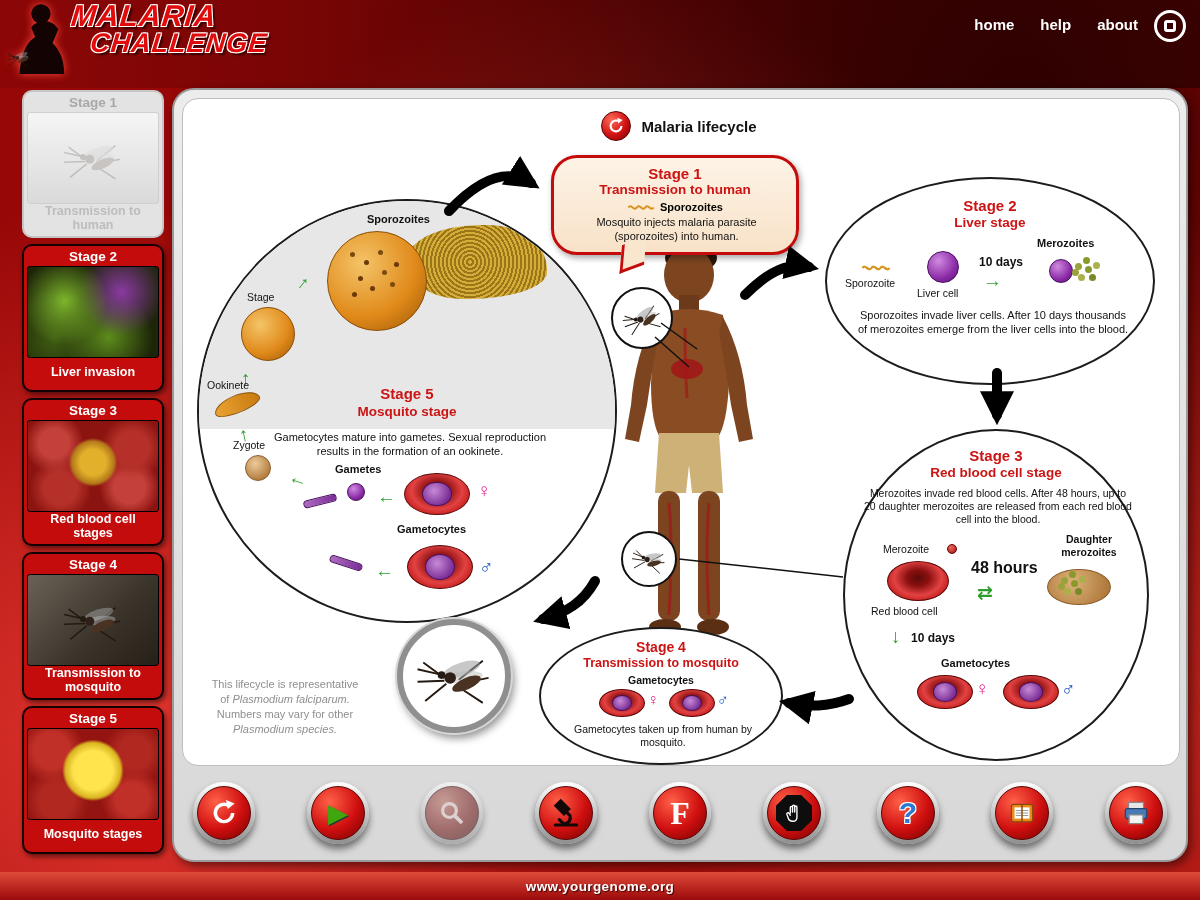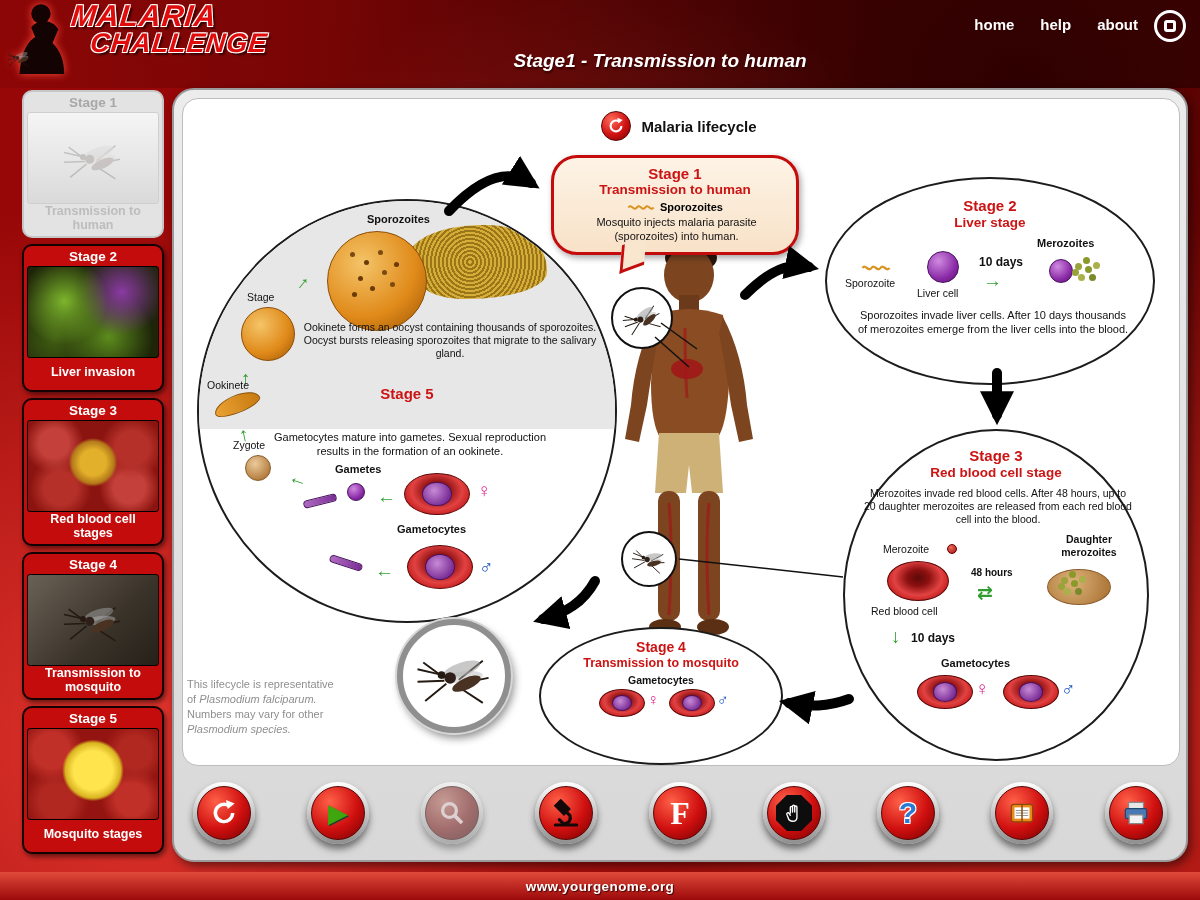--- a/index.html
+++ b/index.html
@@ -112,21 +112,21 @@
   .mcirc { position:absolute; background:#fff; border-radius:50%; border:2.5px solid #111;
     display:flex; align-items:center; justify-content:center; overflow:hidden; }
   .bigmcirc { position:absolute; background:#fff; border-radius:50%; border:6px solid #8f8f8f;
     box-shadow:0 0 0 2px #d6d6d6, 3px 5px 8px rgba(0,0,0,.45); display:flex; align-items:center; justify-content:center; overflow:hidden; }
 
   .bubble { position:absolute; background:linear-gradient(#fdf3e6,#f8e2c8); border:3px solid #c40c0c; border-radius:26px;
     box-shadow:2px 3px 6px rgba(0,0,0,.35); }
   .bubble .tail { position:absolute; left:66px; bottom:-16px; width:26px; height:26px; background:#f9e6cf;
     border-left:3px solid #c40c0c; border-bottom:3px solid #c40c0c; transform:rotate(-20deg) skewX(-25deg); }
 
-  .note { position:absolute; left:4px; top:578px; width:196px; color:#8f8f8f; font-size:11px; line-height:1.35; }
+  .note { position:absolute; left:4px; top:578px; width:196px; text-align:center; color:#8f8f8f; font-size:11px; line-height:1.35; }
   .note .it { font-style:italic; }
 
   
   .toolbar { position:absolute; left:0; right:0; bottom:16px; display:flex; justify-content:center; gap:52px; }
   .tbtn { width:62px; height:62px; border-radius:50%; padding:4px; background:linear-gradient(#ffffff,#8e8e8e);
     box-shadow:0 5px 7px rgba(0,0,0,.5); cursor:pointer; }
   .tbtn .face { width:54px; height:54px; border-radius:50%; border:1px solid #5a0404;
     background:radial-gradient(circle at 34% 28%, #ff6048, #cf0f0f 55%, #720000);
     display:flex; align-items:center; justify-content:center; }
   .tbtn.disabled { opacity:.6; filter:saturate(.45); cursor:default; }
@@ -176,21 +176,20 @@
         <path d="M12,74 C14,48 22,40 28,36 L24,26 C32,16 46,18 52,28 L46,42 C54,50 58,60 58,74 Z" fill="#140303"></path>
         <g opacity="0.85">
             <use href="#mosq" x="-6" y="40" width="34" height="34"></use>
           </g>
       </svg>
       <div class="logo-txt">
         <div class="logo-l1">MALARIA</div>
         <div class="logo-l2">CHALLENGE</div>
       </div>
     </div>
-    <div class="stage-title">Stage1 - Transmission to human</div>
     <div class="nav">
       <a>home</a>
       <a>help</a>
       <a>about</a>
     </div>
     <div class="winbtn">
       <div class="sq"></div>
     </div>
   </div>
 
@@ -267,22 +266,22 @@
         </div>
         <div class="ga gsym" style="left:100px;top:72px;transform:rotate(38deg)">↑</div>
         <div class="lbl" style="left:48px;top:90px">Stage</div>
         <div class="ooc" style="left:42px;top:106px;width:54px;height:54px"></div>
         <div class="ga gsym" style="left:42px;top:168px">↑</div>
         <div class="lbl" style="left:8px;top:178px">Ookinete</div>
         <div class="cres" style="left:14px;top:194px;width:48px;height:18px;transform:rotate(-22deg)"></div>
         <div class="ga gsym" style="left:40px;top:224px;transform:rotate(-12deg)">↑</div>
         <div class="lbl" style="left:34px;top:238px">Zygote</div>
         <div class="tanball" style="left:46px;top:254px;width:26px;height:26px"></div>
-        <div class="btxt" style="left:96px;top:120px;width:310px;font-size:10.5px">Ookinete forms an oocyst containing thousands of sporozoites. Oocyst bursts releasing sporozoites that migrate to the salivary gland.</div>
         <div class="sh1" style="top:184px">Stage 5</div>
+        <div class="sh2" style="top:203px">Mosquito stage</div>
         <div class="btxt" style="left:66px;top:230px;width:290px">Gametocytes mature into gametes. Sexual reproduction results in the formation of an ookinete.</div>
         <div class="lblb" style="left:136px;top:262px">Gametes</div>
         <div class="pball" style="left:148px;top:282px;width:18px;height:18px"></div>
         <div class="worm" style="left:104px;top:296px;width:34px;transform:rotate(-14deg)"></div>
         <div class="worm" style="left:130px;top:358px;width:34px;transform:rotate(18deg)"></div>
         <div class="ga gsym" style="left:90px;top:268px;transform:rotate(18deg)">←</div>
         <div class="lblb" style="left:198px;top:322px">Gametocytes</div>
         <div class="rbc" style="left:205px;top:272px;width:66px;height:42px">
             <div class="par"></div>
           </div>
@@ -326,21 +325,21 @@
       </div>
 
       <div class="ellipse" style="left:660px;top:330px;width:306px;height:332px">
         <div class="sh1" style="top:16px">Stage 3</div>
         <div class="sh2" style="top:34px">Red blood cell stage</div>
         <div class="btxt" style="left:18px;top:56px;width:270px;font-size:10.5px">Merozoites invade red blood cells. After 48 hours, up to 20 daughter merozoites are released from each red blood cell into the blood.</div>
         <div class="lbl" style="left:38px;top:112px;font-weight:normal">Merozoite</div>
         <div class="abs" style="left:102px;top:113px;width:10px;height:10px;border-radius:50%;background:radial-gradient(circle at 35% 30%,#f06a5a,#a01010);border:1px solid #600"></div>
         <div class="rbc" style="left:42px;top:130px;width:62px;height:40px"></div>
         <div class="lbl" style="left:26px;top:174px">Red blood cell</div>
-        <div class="lblb" style="left:126px;top:136px;font-size:10px">48 hours</div>
+        <div class="lblb" style="left:126px;top:128px;font-size:16px">48 hours</div>
         <div class="ga gsym" style="left:132px;top:152px">⇄</div>
         <div class="btxt" style="left:192px;top:102px;width:104px;font-size:10.5px;font-weight:bold;text-align:center">Daughter merozoites</div>
         <div class="tanblob" style="left:202px;top:138px;width:64px;height:36px"></div>
         <div class="dotcluster" style="left:216px;top:146px"></div>
         <div class="ga gsym" style="left:46px;top:196px">↓</div>
         <div class="lblb" style="left:66px;top:200px;font-size:12px">10 days</div>
         <div class="lblb" style="left:96px;top:226px">Gametocytes</div>
         <div class="rbc" style="left:72px;top:244px;width:56px;height:34px">
             <div class="par"></div>
           </div>
@@ -356,20 +355,21 @@
         <div class="sh2" style="top:27px;font-size:12.5px">Transmission to mosquito</div>
         <div class="lblb" style="left:0;top:45px;width:100%;text-align:center;font-size:10.5px">Gametocytes</div>
         <div class="rbc" style="left:58px;top:60px;width:46px;height:28px">
             <div class="par"></div>
           </div>
         <div class="gf gsym" style="left:106px;top:63px;font-size:16px">♀</div>
         <div class="rbc" style="left:128px;top:60px;width:46px;height:28px">
             <div class="par"></div>
           </div>
         <div class="gm gsym" style="left:176px;top:63px;font-size:16px">♂</div>
+        <div class="btxt" style="left:26px;top:94px;width:192px;font-size:10.5px">Gametocytes taken up from human by mosquito.</div>
       </div>
 
       <div class="mcirc" style="left:428px;top:188px;width:62px;height:62px">
         <svg width="50" height="50" style="transform:rotate(-18deg)">
             <use href="#mosq"></use>
           </svg>
       </div>
       <div class="mcirc" style="left:438px;top:432px;width:56px;height:56px">
         <svg width="44" height="44" style="transform:rotate(10deg)">
             <use href="#mosq"></use>

